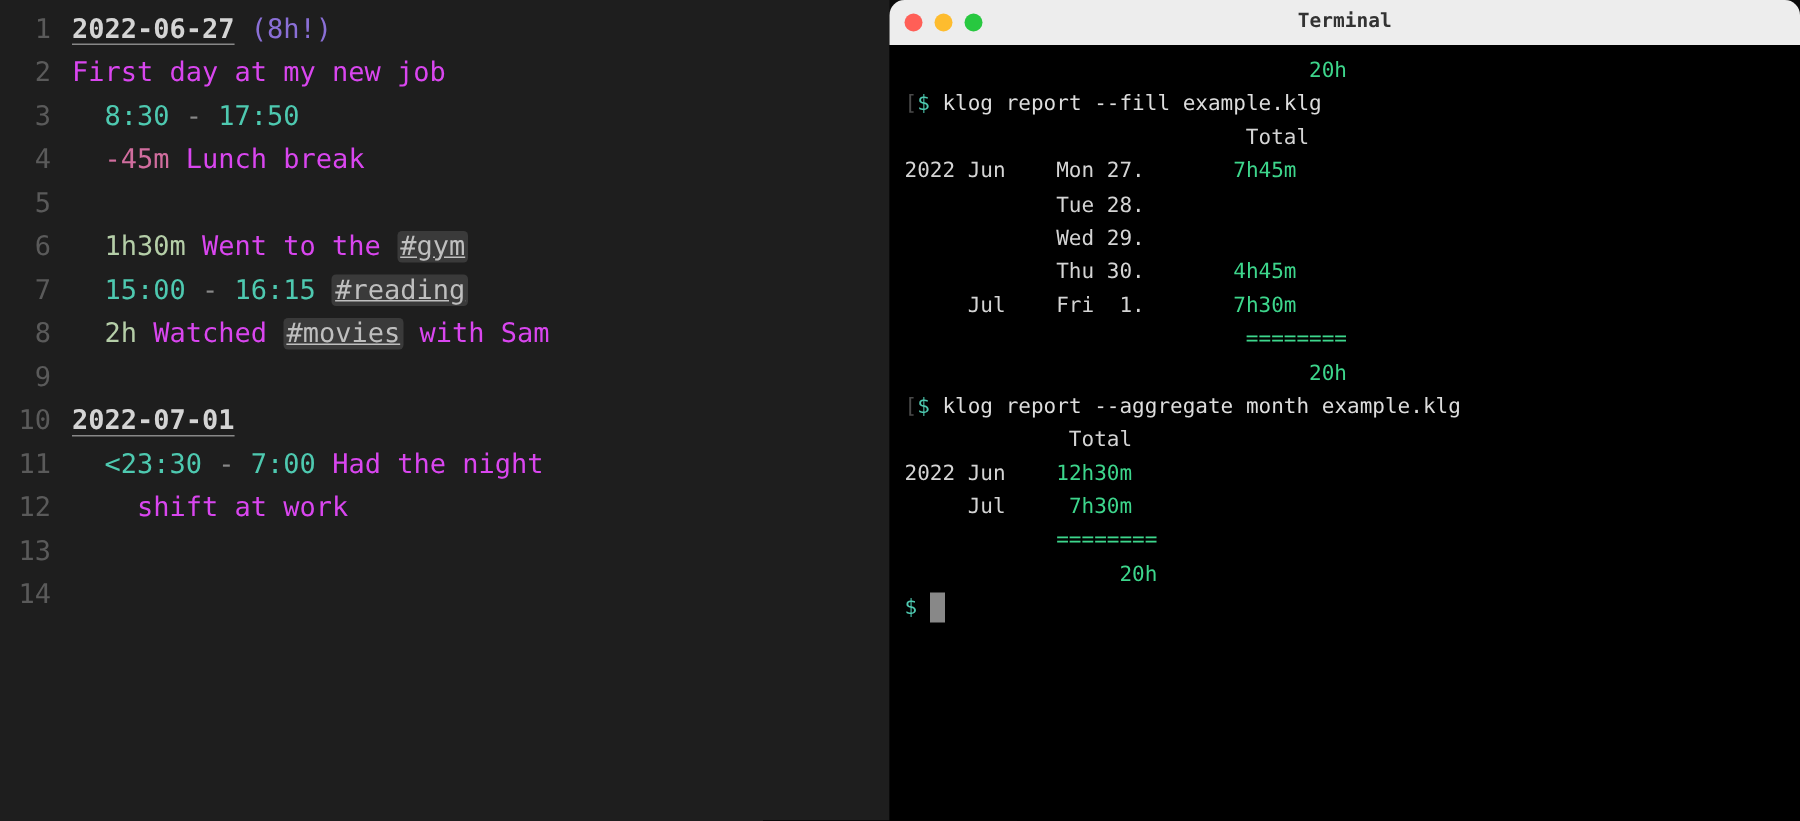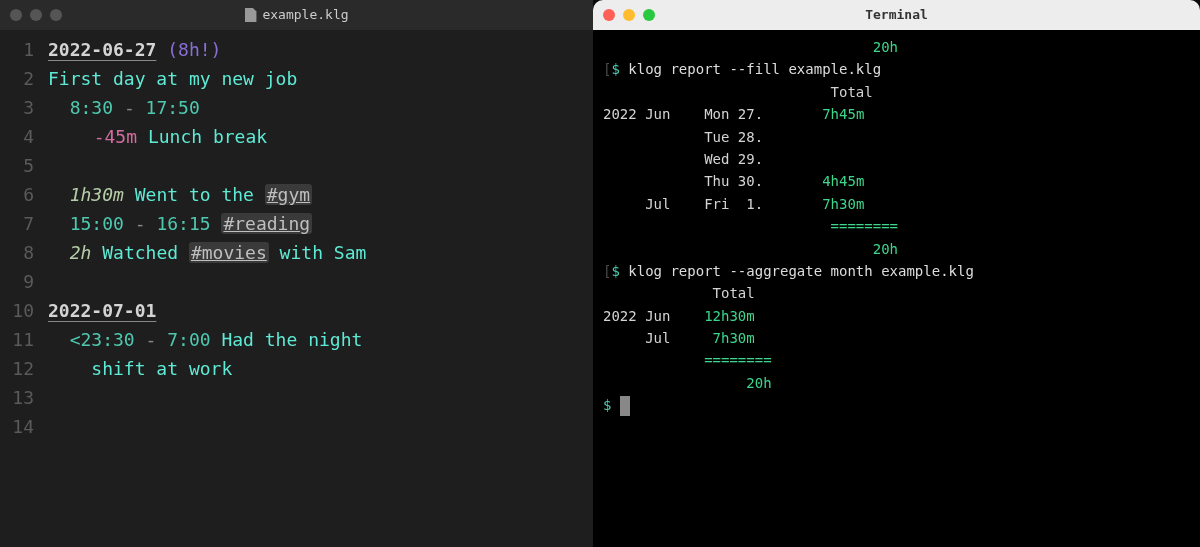--- a/index.html
+++ b/index.html
@@ -71,25 +71,25 @@
       color: #5a5a5a;
       text-align: right;
       padding-right: 14px;
       user-select: none;
     }
     .code-area { flex: 1; }
     .ln { height: 29px; }
     .code-line { height: 29px; white-space: pre; }
     .c-date { color: #d4d4d4; font-weight: 600; text-decoration: underline; text-underline-offset: 4px; text-decoration-color: #888; }
     .c-should { color: #8a6fd6; }
-    .c-gray { color: #5eead4; }
+    .c-gray { color: #d946ef; }
     .c-time { color: #4ec9b0; }
     .c-op { color: #888; }
-    .c-dur { color: #b5cea8; font-style: italic; }
-    .c-neg { color: #d16d9e; margin-left: 24px; }
+    .c-dur { color: #b5cea8; }
+    .c-neg { color: #d16d9e; }
     .c-tag { background: #3a3a3a; color: #bfbfbf; padding: 0 2px; border-radius: 3px; text-decoration: underline; }
     .terminal-body {
       flex: 1;
       padding: 6px 10px;
       color: #d4d4d4;
       font-size: 14px;
       line-height: 1.6;
       white-space: pre;
     }
     .t-bracket { color: #4a4a4a; }
@@ -101,31 +101,20 @@
       width: 10px;
       height: 20px;
       background: #888;
       vertical-align: middle;
     }
   </style>
 </head>
 <body>
 
 <div class="window editor-window">
-  <div class="titlebar">
-    <div class="traffic-lights">
-      <div class="dot"></div>
-      <div class="dot"></div>
-      <div class="dot"></div>
-    </div>
-    <div class="titlebar-title">
-      <div class="file-icon"></div>
-      <span>example.klg</span>
-    </div>
-  </div>
   <div class="editor-body">
     <div class="gutter" id="gutter">
         <div class="ln">1</div>
         <div class="ln">2</div>
         <div class="ln">3</div>
         <div class="ln">4</div>
         <div class="ln">5</div>
         <div class="ln">6</div>
         <div class="ln">7</div>
         <div class="ln">8</div>

